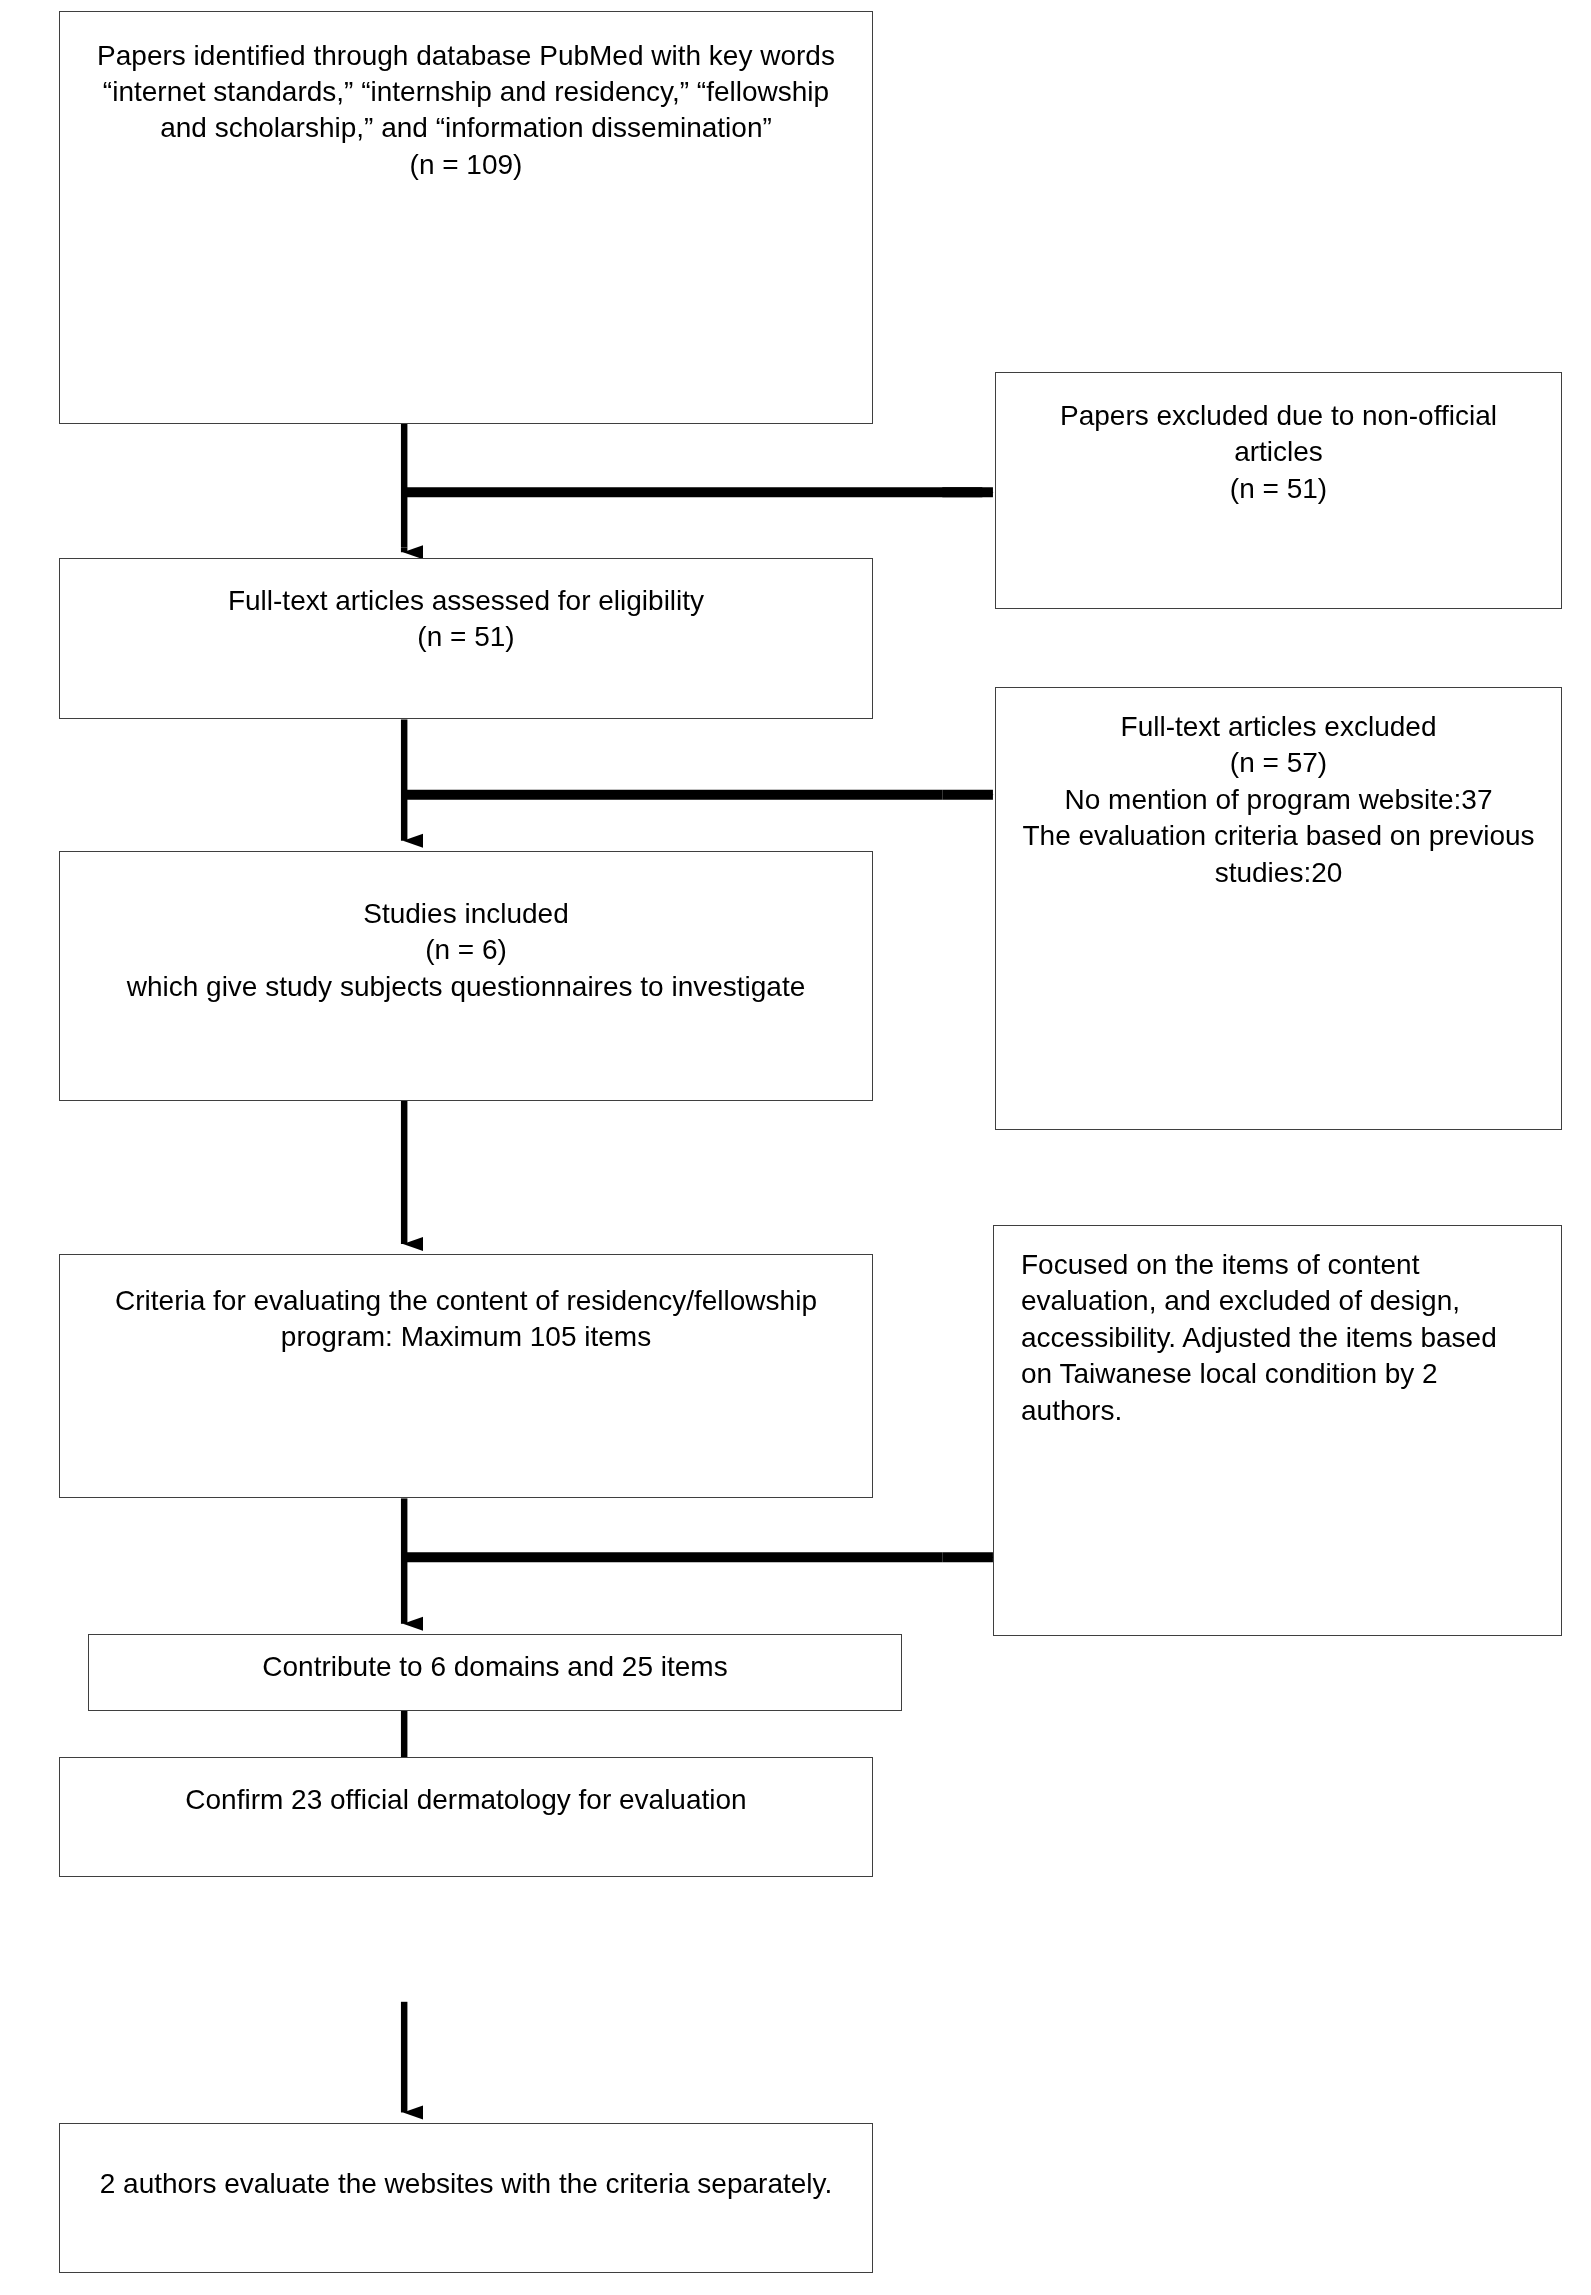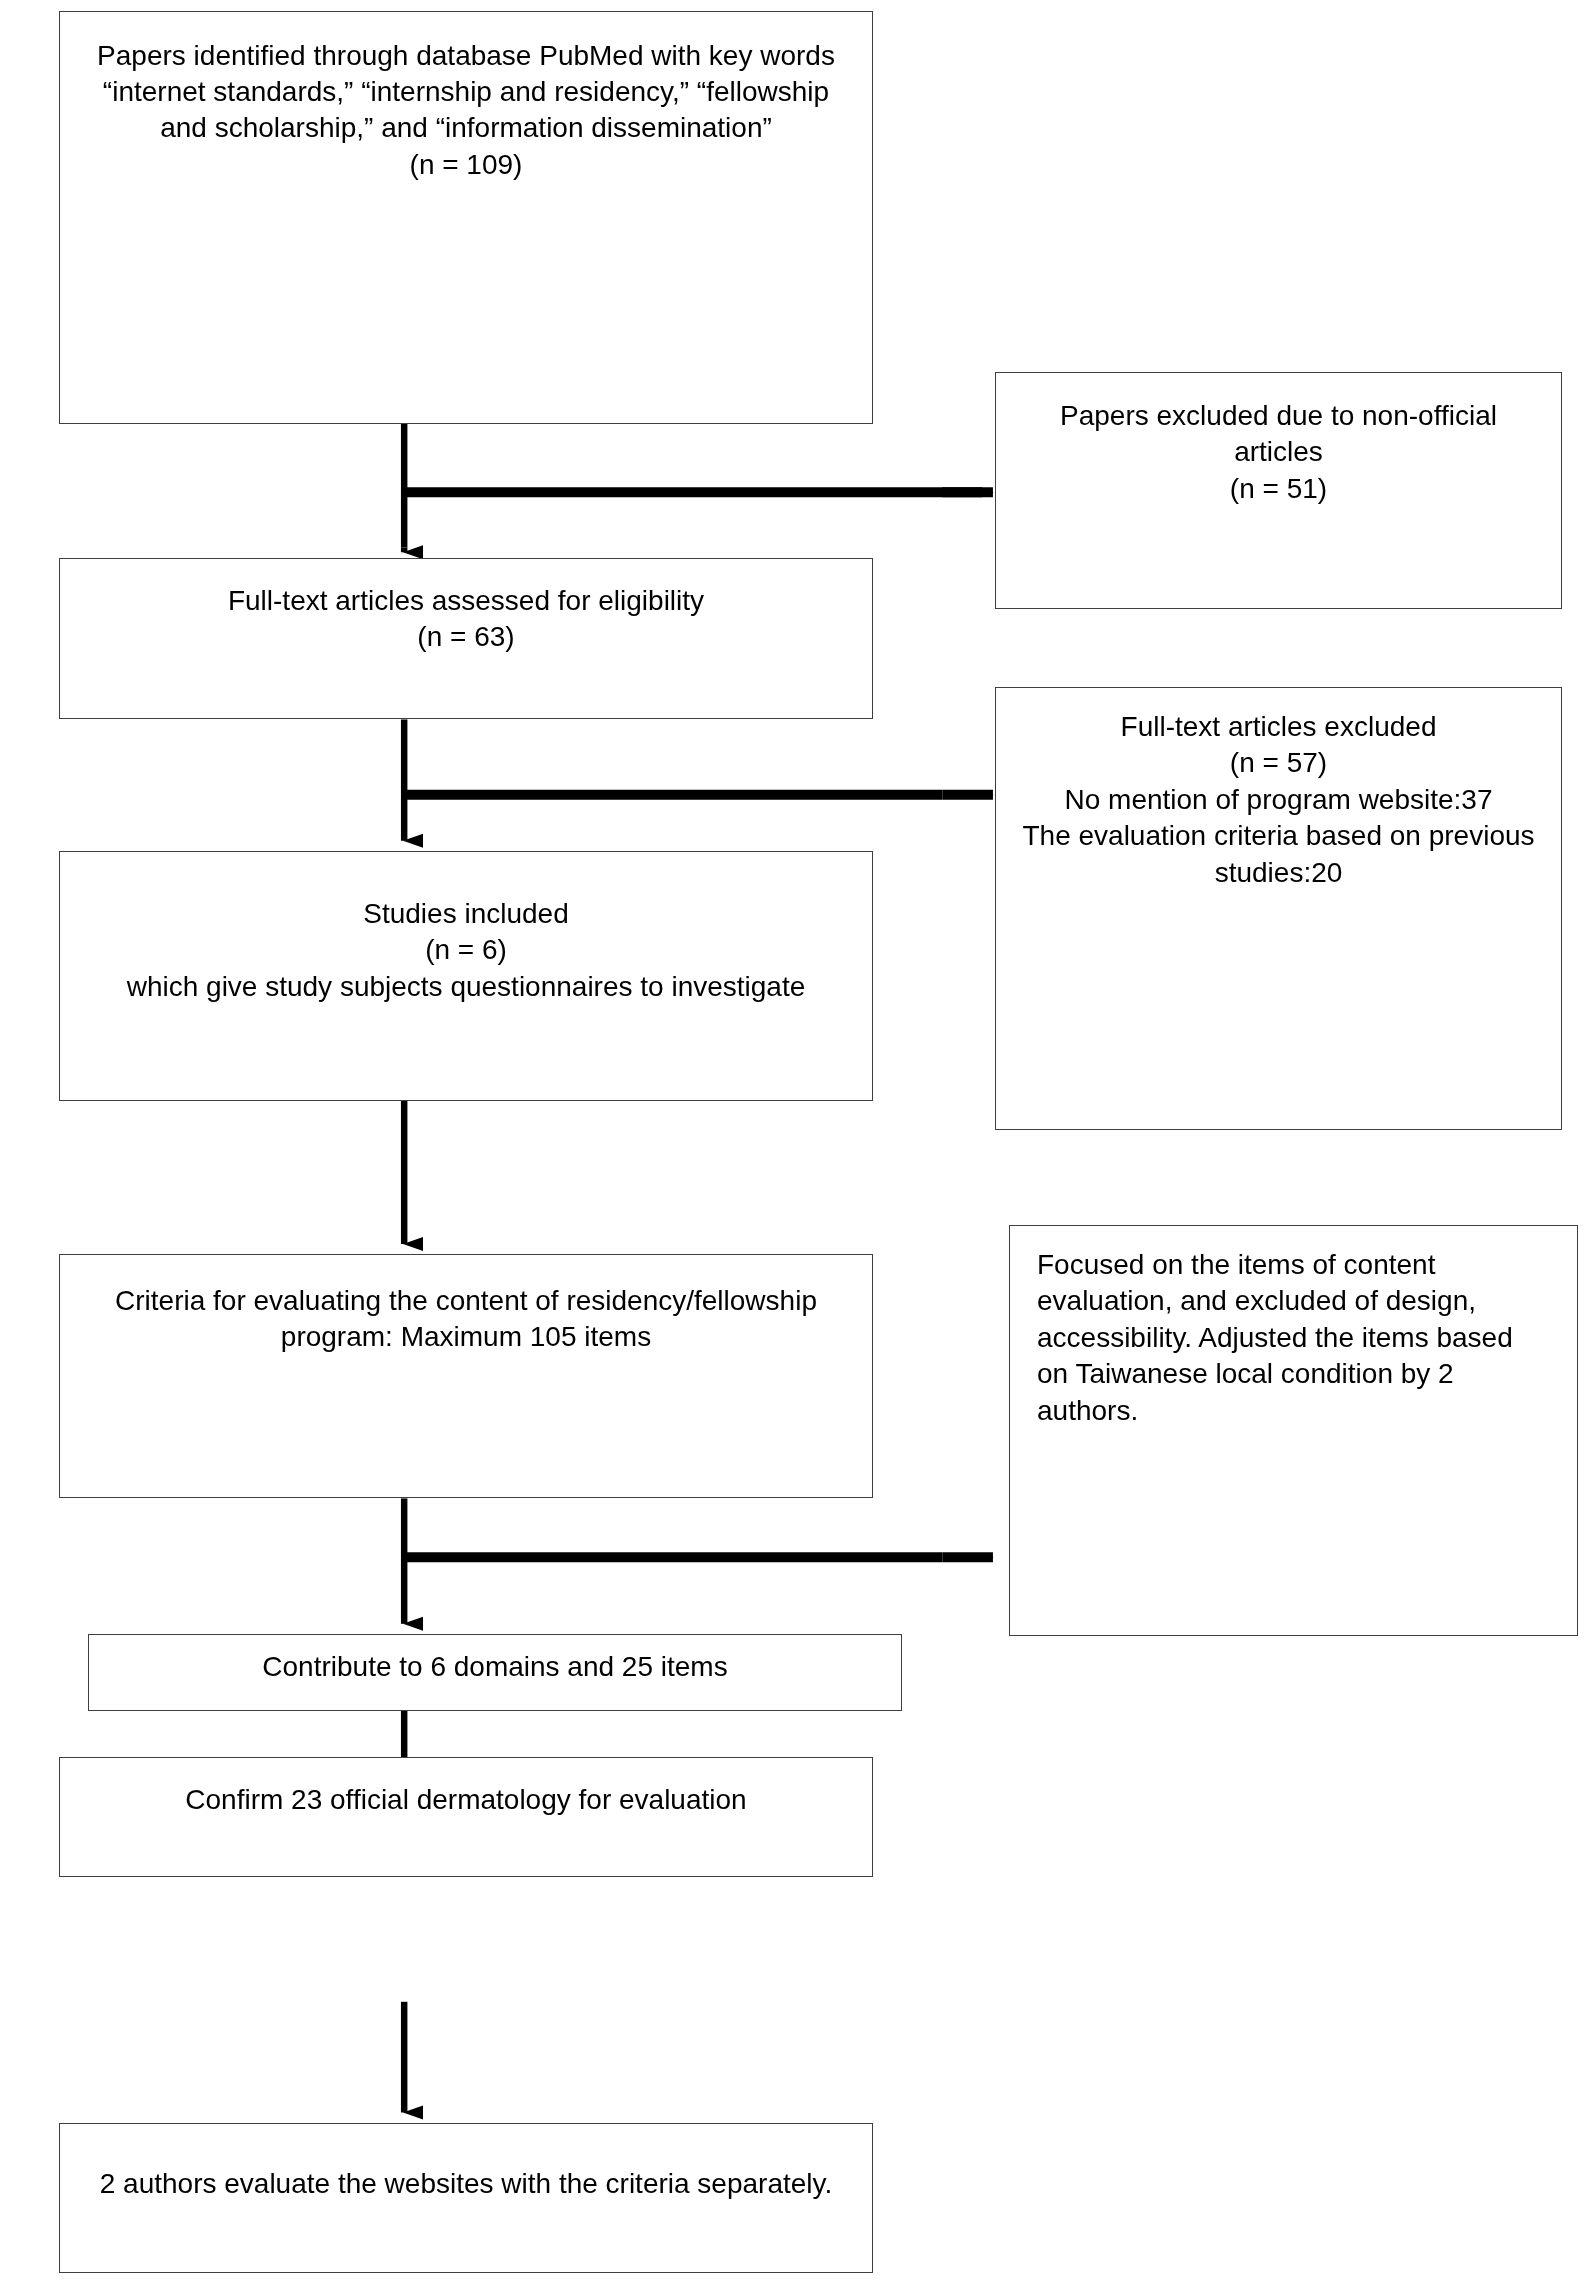--- a/index.html
+++ b/index.html
@@ -97,21 +97,21 @@
     </g>
   </svg>
 
   <div class="node center" style="left:59px; top:10.6px; width:814px; height:413px; padding:26px 35px 0 35px;">
     <div class="txt">Papers identified through database PubMed with key words “internet standards,” “internship and residency,” “fellowship and scholarship,” and “information dissemination”
 (n = 109)</div>
   </div>
 
   <div class="node center" style="left:59px; top:558px; width:814px; height:161px; padding:23.6px 35px 0 35px;">
     <div class="txt">Full-text articles assessed for eligibility
-(n = 63)</div>
+(n = 51)</div>
   </div>
 
   <div class="node center" style="left:59px; top:851px; width:814px; height:250px; padding:44px 28px 0 28px;">
     <div class="txt">Studies included
 (n = 6)
 which give study subjects questionnaires to investigate</div>
   </div>
 
   <div class="node center" style="left:59px; top:1254px; width:814px; height:244px; padding:28px 31px 0 31px;">
     <div class="txt">Criteria for evaluating the content of residency/fellowship program: Maximum 105 items</div>
@@ -134,18 +134,18 @@
 (n = 51)</div>
   </div>
 
   <div class="node center" style="left:995px; top:647px; width:567px; height:443px; padding:21px 14px 0 14px;margin-top:40px;">
     <div class="txt">Full-text articles excluded
 (n = 57)
 No mention of program website:37
 The evaluation criteria based on previous studies:20</div>
   </div>
 
-  <div class="node left" style="left:993px; top:1225px; width:569px; height:411px; padding:21px 27px 0 27px;margin-left:16px;">
+  <div class="node left" style="left:993px; top:1225px; width:569px; height:411px; padding:21px 27px 0 27px;">
     <div class="txt">Focused on the items of content evaluation, and excluded of design, accessibility. Adjusted the items based on Taiwanese local condition by 2 authors.</div>
   </div>
 
 </div>
 
 
 </body></html>

